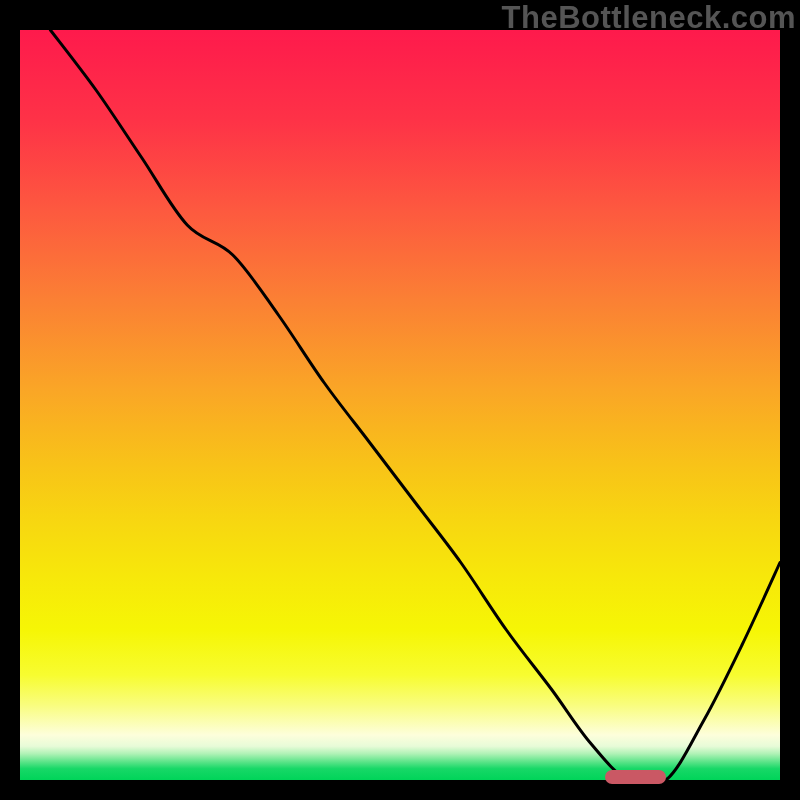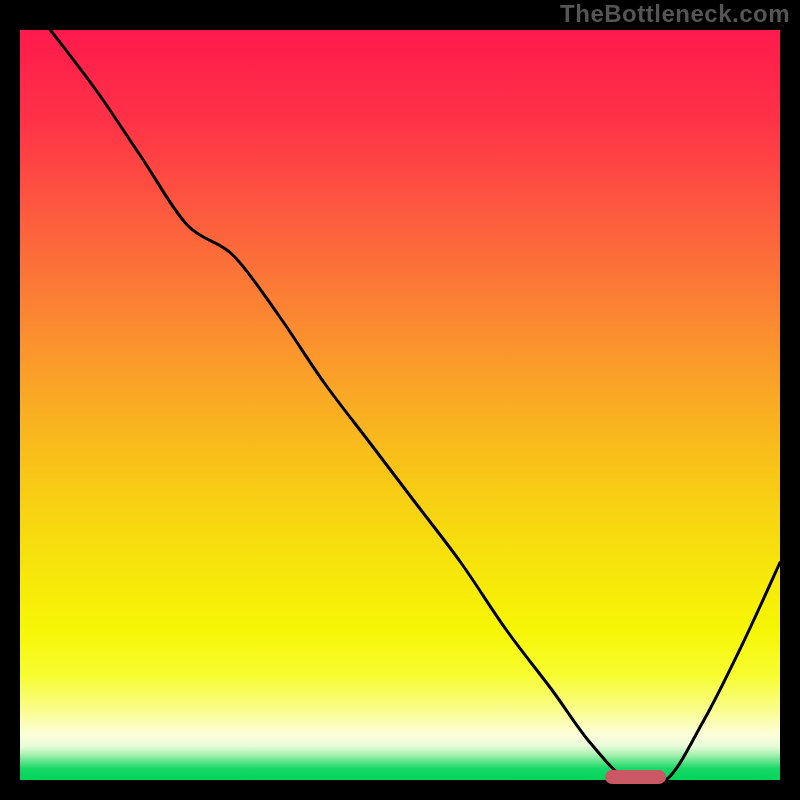--- a/index.html
+++ b/index.html
@@ -12,23 +12,23 @@
   }
   .frame {
     position: relative;
     width: 800px;
     height: 800px;
     background: #000000;
   }
   .watermark {
     position: absolute;
     top: 0px;
-    right: 10px;
+    right: 4px;
     font-family: Arial, Helvetica, sans-serif;
-    font-size: 24px;
+    font-size: 31px;
     font-weight: bold;
     color: #555555;
     letter-spacing: 0.5px;
     text-align: right;
   }
   .plot-area {
     position: absolute;
     left: 20px;
     top: 30px;
     width: 760px;

